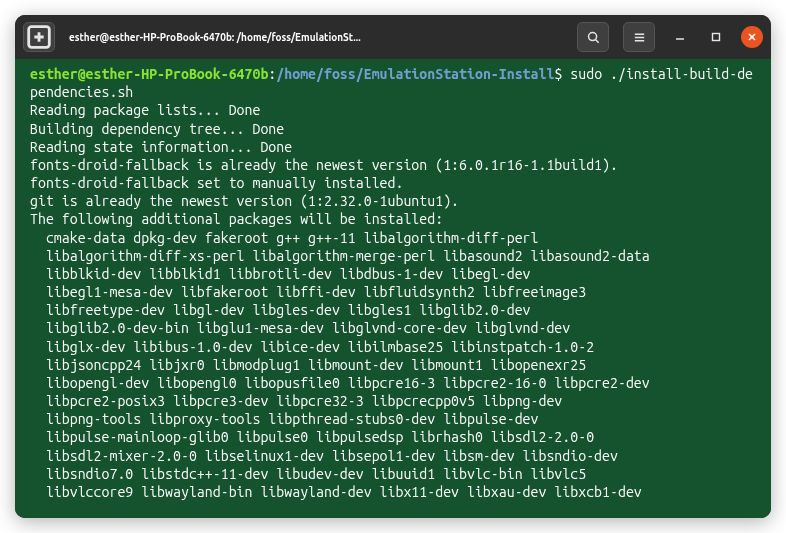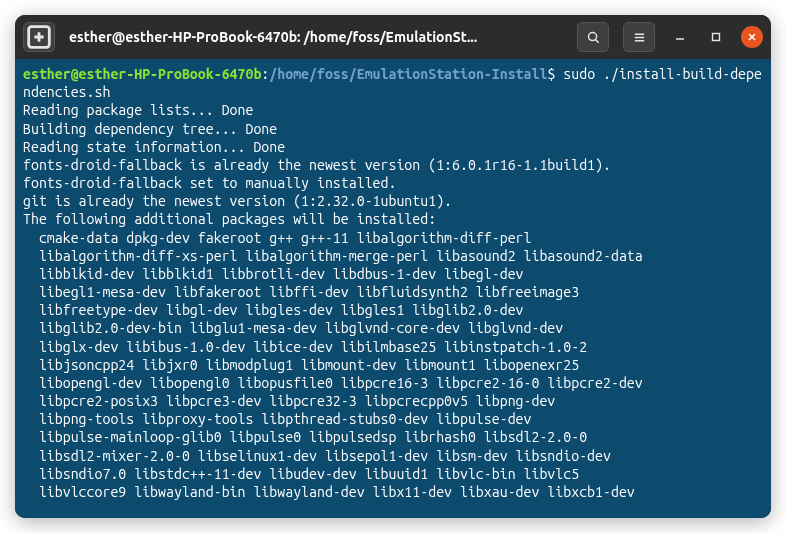--- a/index.html
+++ b/index.html
@@ -38,21 +38,21 @@
       border-radius: 5px;
       display: flex;
       align-items: center;
       justify-content: center;
       color: #e5e5e5;
       cursor: pointer;
     }
     .title-text {
       flex: 1;
       color: #fff;
-      font-size: 14px;
+      font-size: 10px;
       font-weight: bold;
       white-space: nowrap;
       overflow: hidden;
       text-overflow: ellipsis;
       padding: 0 4px;
     }
     .titlebar-actions {
       display: flex;
       align-items: center;
       gap: 14px;
@@ -80,22 +80,22 @@
       cursor: pointer;
       border-radius: 50%;
     }
     .win-btn.close {
       background: #e95420;
       color: #fff;
     }
     .win-btn svg { width: 10px; height: 10px; }
     .terminal {
       flex: 1;
-      background: #0c4a6e;
-      padding: 6px 8px;
+      background: #14532d;
+      padding: 6px 15px;
       font-family: "Ubuntu Mono", "DejaVu Sans Mono", monospace;
       font-size: 14.2px;
       line-height: 1.28;
       color: #ffffff;
       overflow: hidden;
       white-space: pre-wrap;
       word-break: break-all;
     }
     .prompt-user { color: #8ae234; font-weight: bold; }
     .prompt-path { color: #729fcf; font-weight: bold; }

